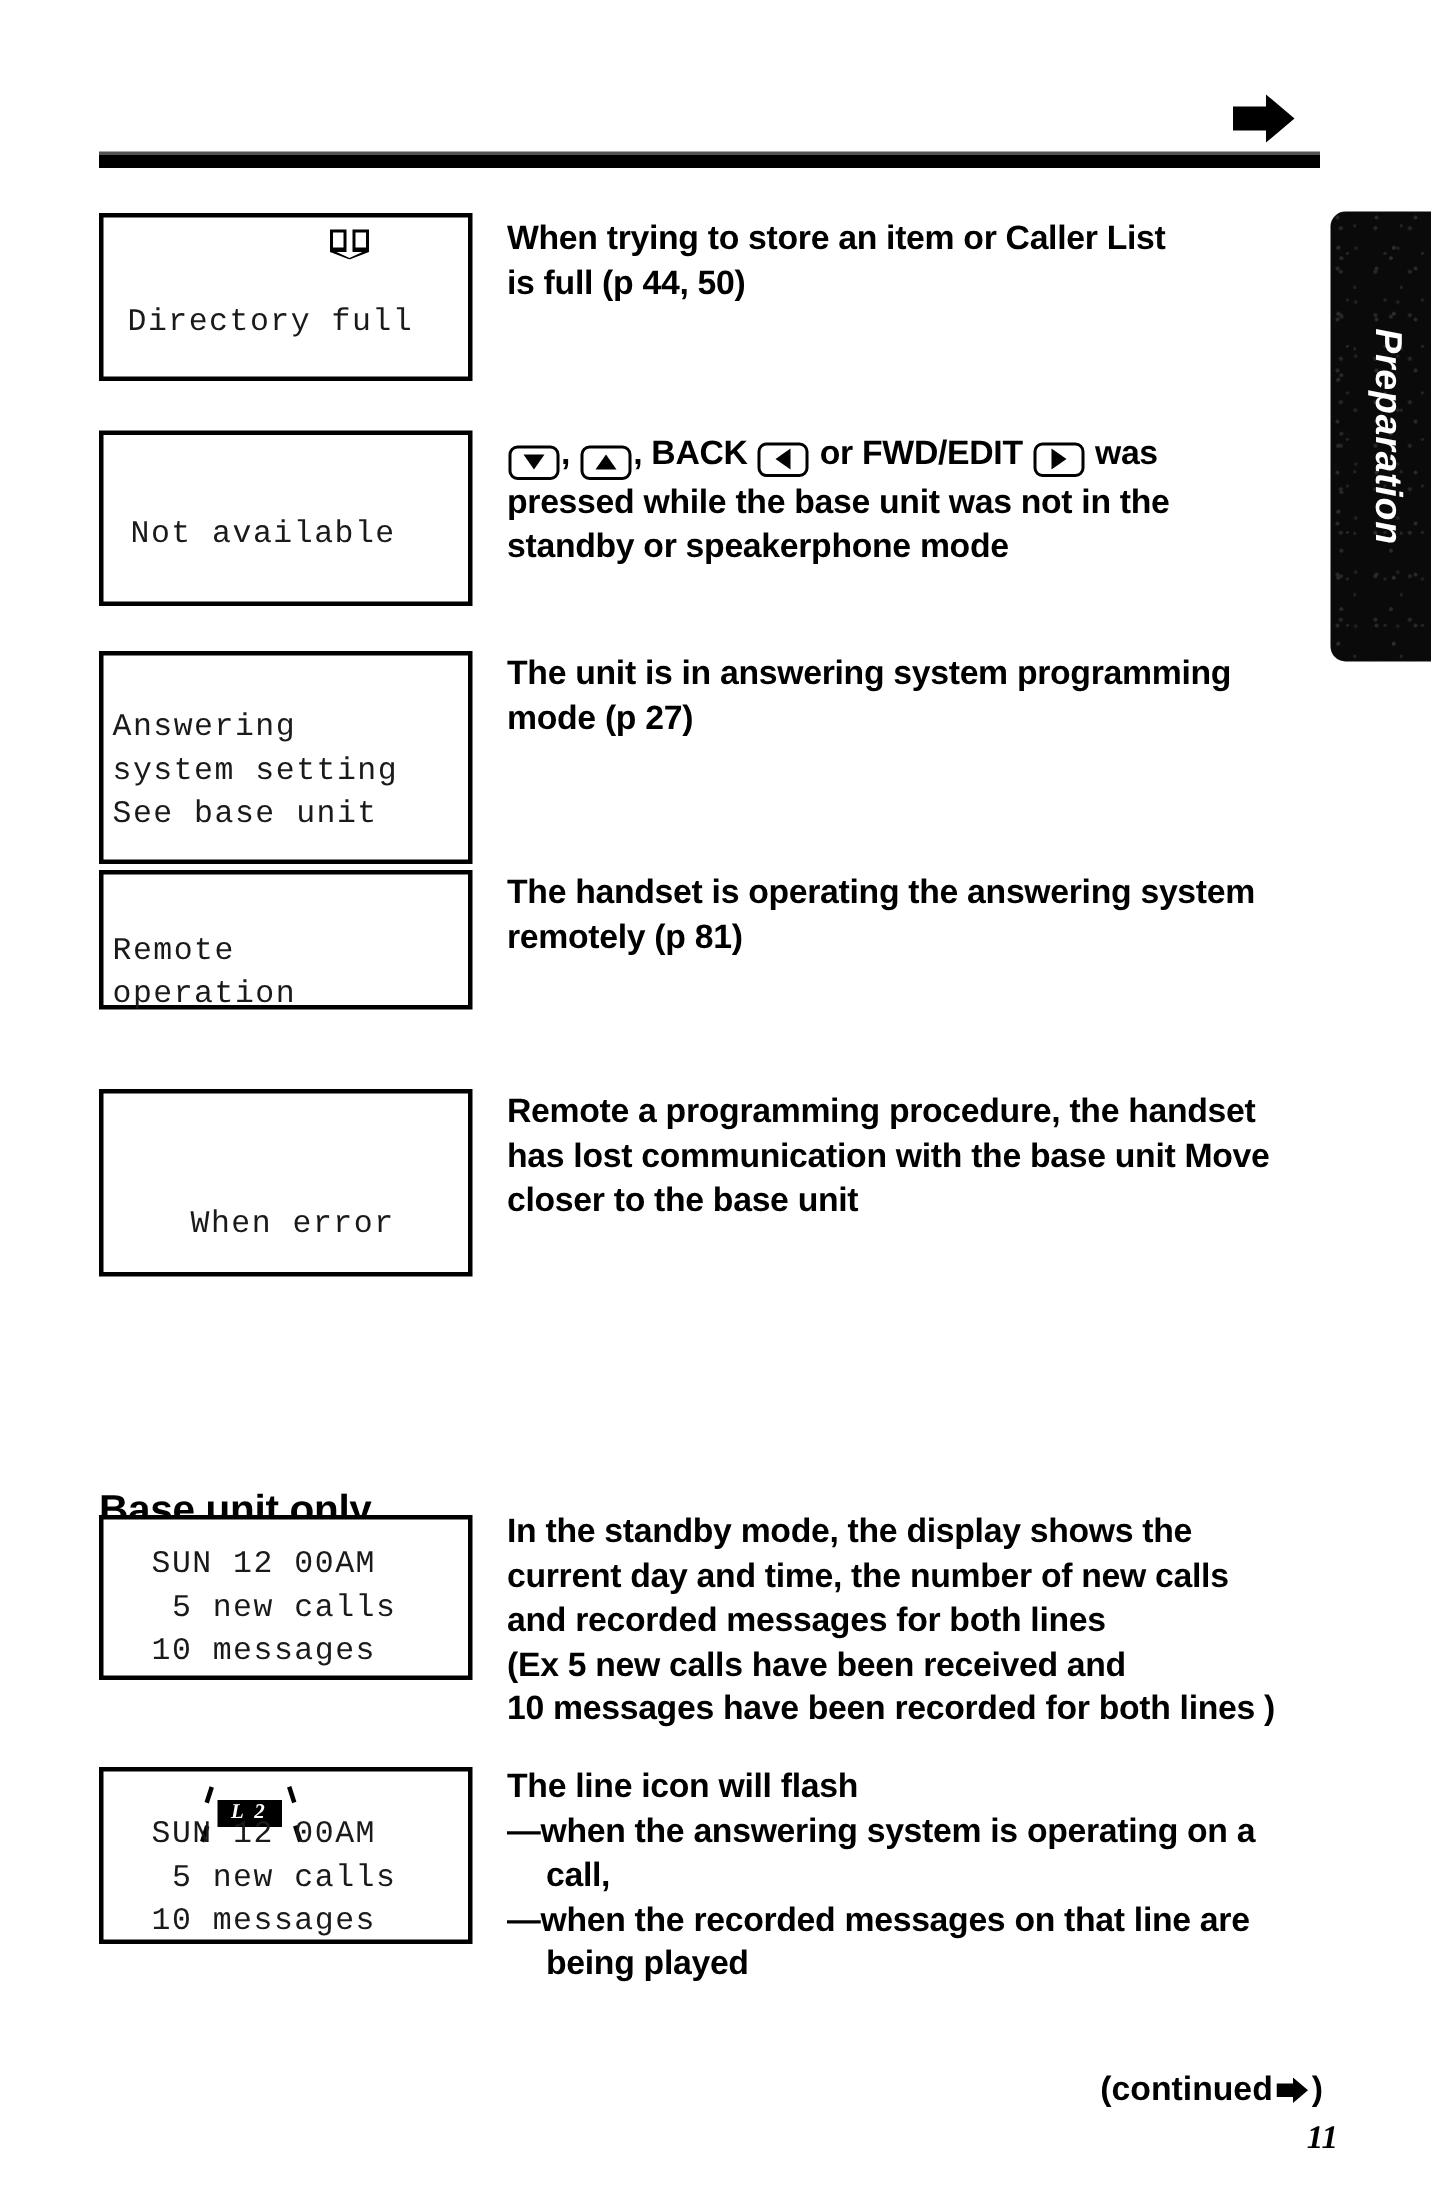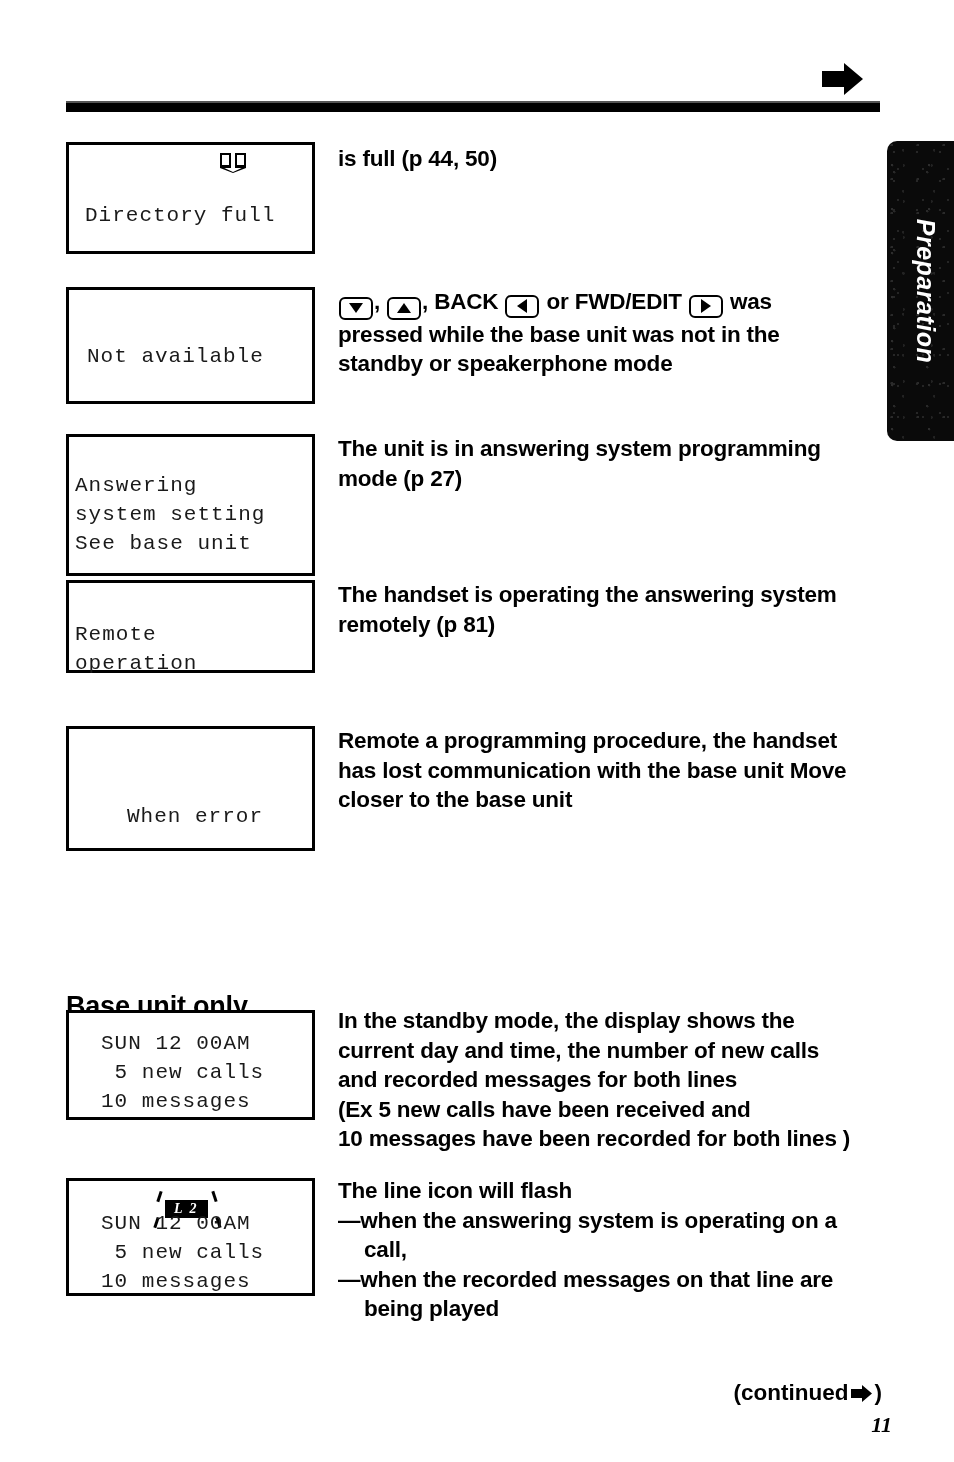--- a/index.html
+++ b/index.html
@@ -145,21 +145,21 @@
     margin: 0 1px;
   }
   .tri { width: 0; height: 0; }
   .tri-down  { border-left: 7px solid transparent; border-right: 7px solid transparent; border-top: 10px solid #000; }
   .tri-up    { border-left: 7px solid transparent; border-right: 7px solid transparent; border-bottom: 10px solid #000; }
   .tri-left  { border-top: 7px solid transparent; border-bottom: 7px solid transparent; border-right: 10px solid #000; }
   .tri-right { border-top: 7px solid transparent; border-bottom: 7px solid transparent; border-left: 10px solid #000; }
   .kb { font-weight: 800; }
 
   
-  .l2-wrap { position: absolute; left: 72px; top: 10px; width: 120px; height: 34px; text-align: center; }
+  .l2-wrap { position: absolute; left: 52px; top: 10px; width: 120px; height: 34px; text-align: center; }
   .l2-badge {
     position: absolute; left: 24px; top: 9px;
     background: #000; color: #fff;
     font-family: "Liberation Serif", serif;
     font-style: italic; font-weight: bold;
     font-size: 14px; letter-spacing: 2px;
     padding: 2px 9px 3px 9px;
     line-height: 13px;
   }
   .fl { position: absolute; background: #000; width: 2.5px; height: 11px; }
@@ -216,20 +216,21 @@
         <svg class="book-icon" style="position:absolute; left:150px; top:6px;" viewBox="0 0 28 22">
           <path d="M1 2 H12 V17 H1 Z M16 2 H27 V17 H16 Z" fill="#000"></path>
           <path d="M1 15 L14 21 L27 15 L27 17 L14 22 L1 17 Z" fill="#000"></path>
           <path d="M3 4 H10 V14 H3 Z" fill="#fff"></path>
           <path d="M18 4 H25 V14 H18 Z" fill="#fff"></path>
         </svg>
         <span class="lcd-line" style="position:absolute; left:16px; top:56px;">Directory full</span>
       </div>
     </div>
     <div class="desc" style="top:2px;">
+      <p>When trying to store an item or Caller List</p>
       <p>is full (p  44, 50)</p>
     </div>
   </div>
 
   <div class="row" style="top:287px;">
     <div class="lcd" style="top:0; height:117px;">
       <div class="lcd-inner">
         <span class="lcd-line" style="position:absolute; left:18px; top:52px;">Not available</span>
       </div>
     </div>

